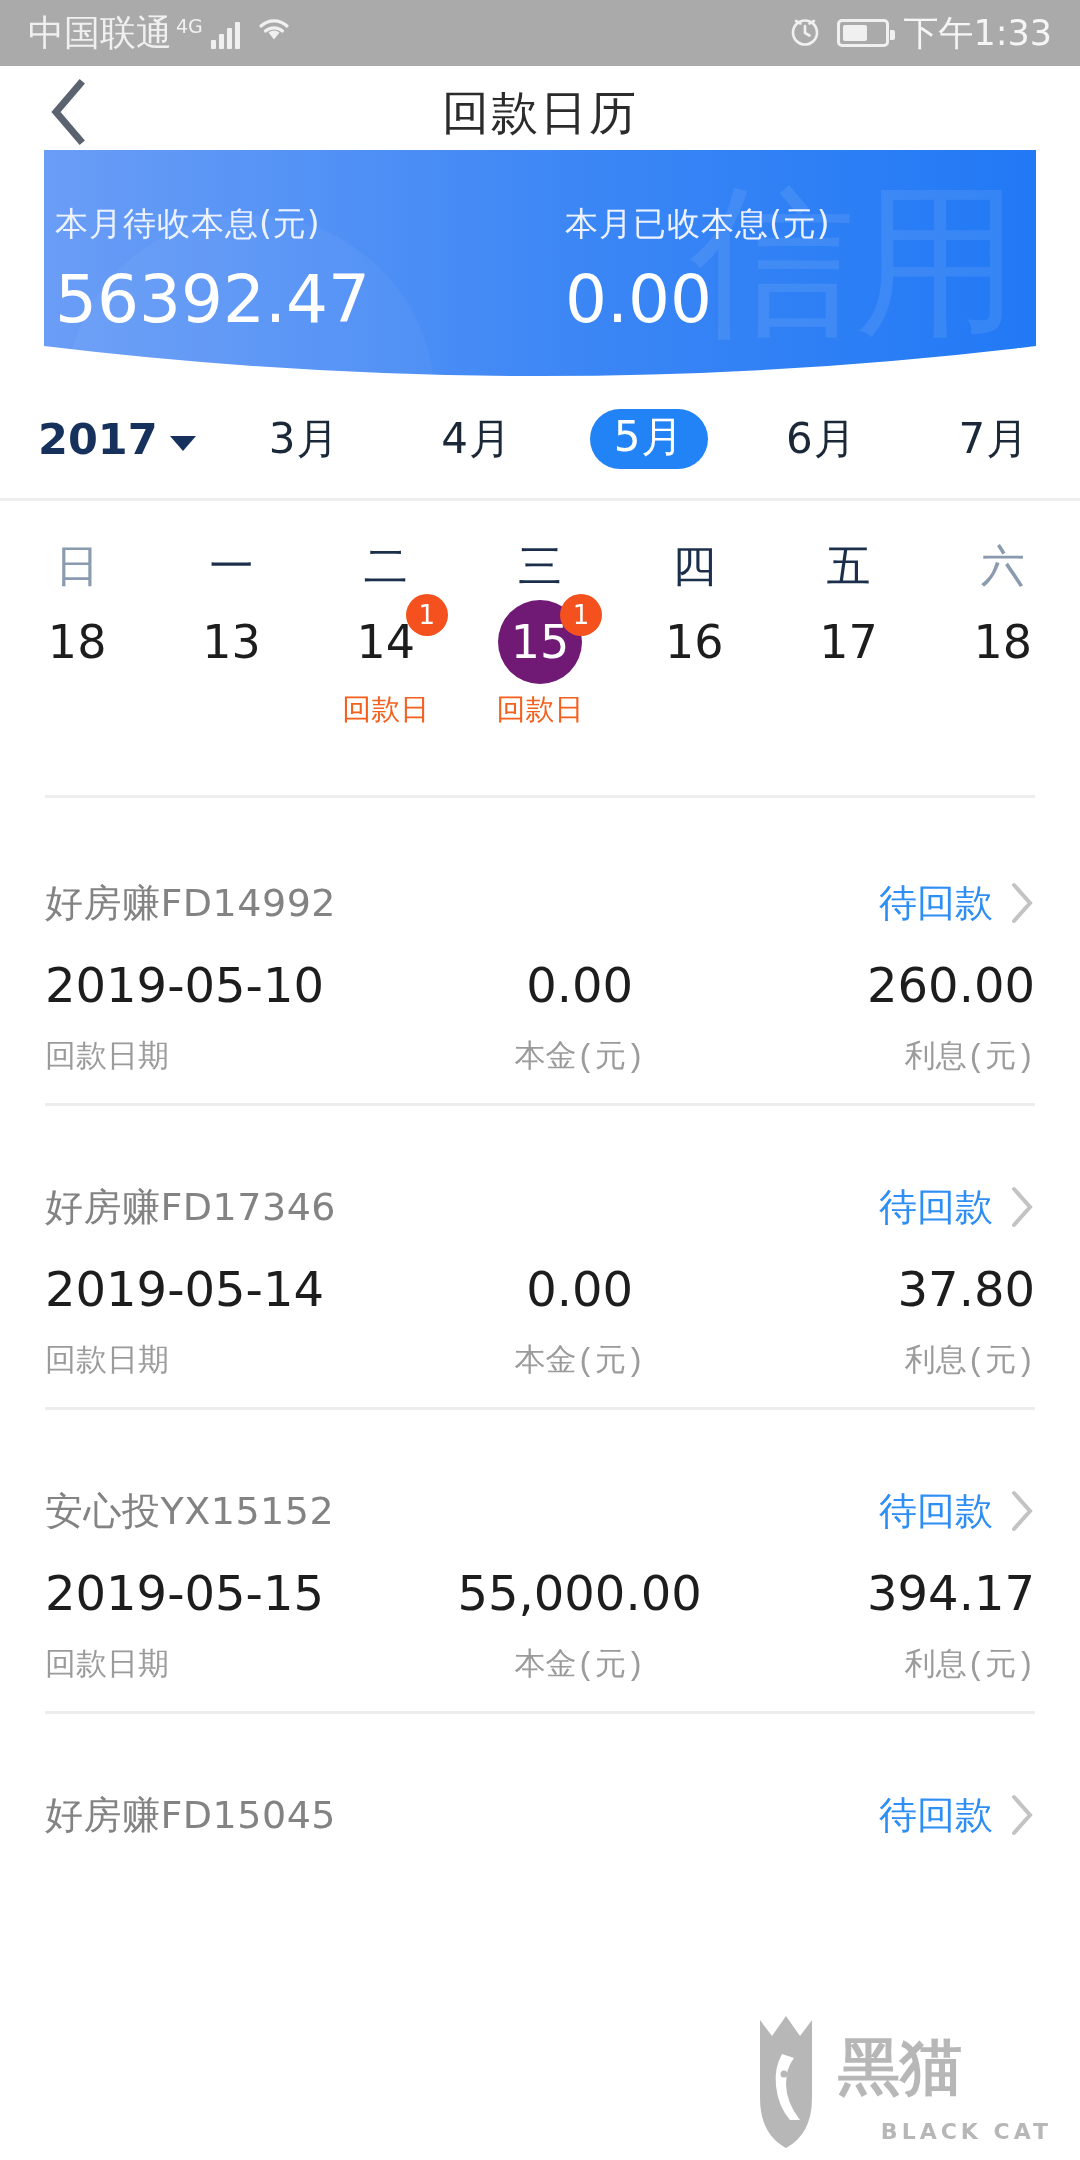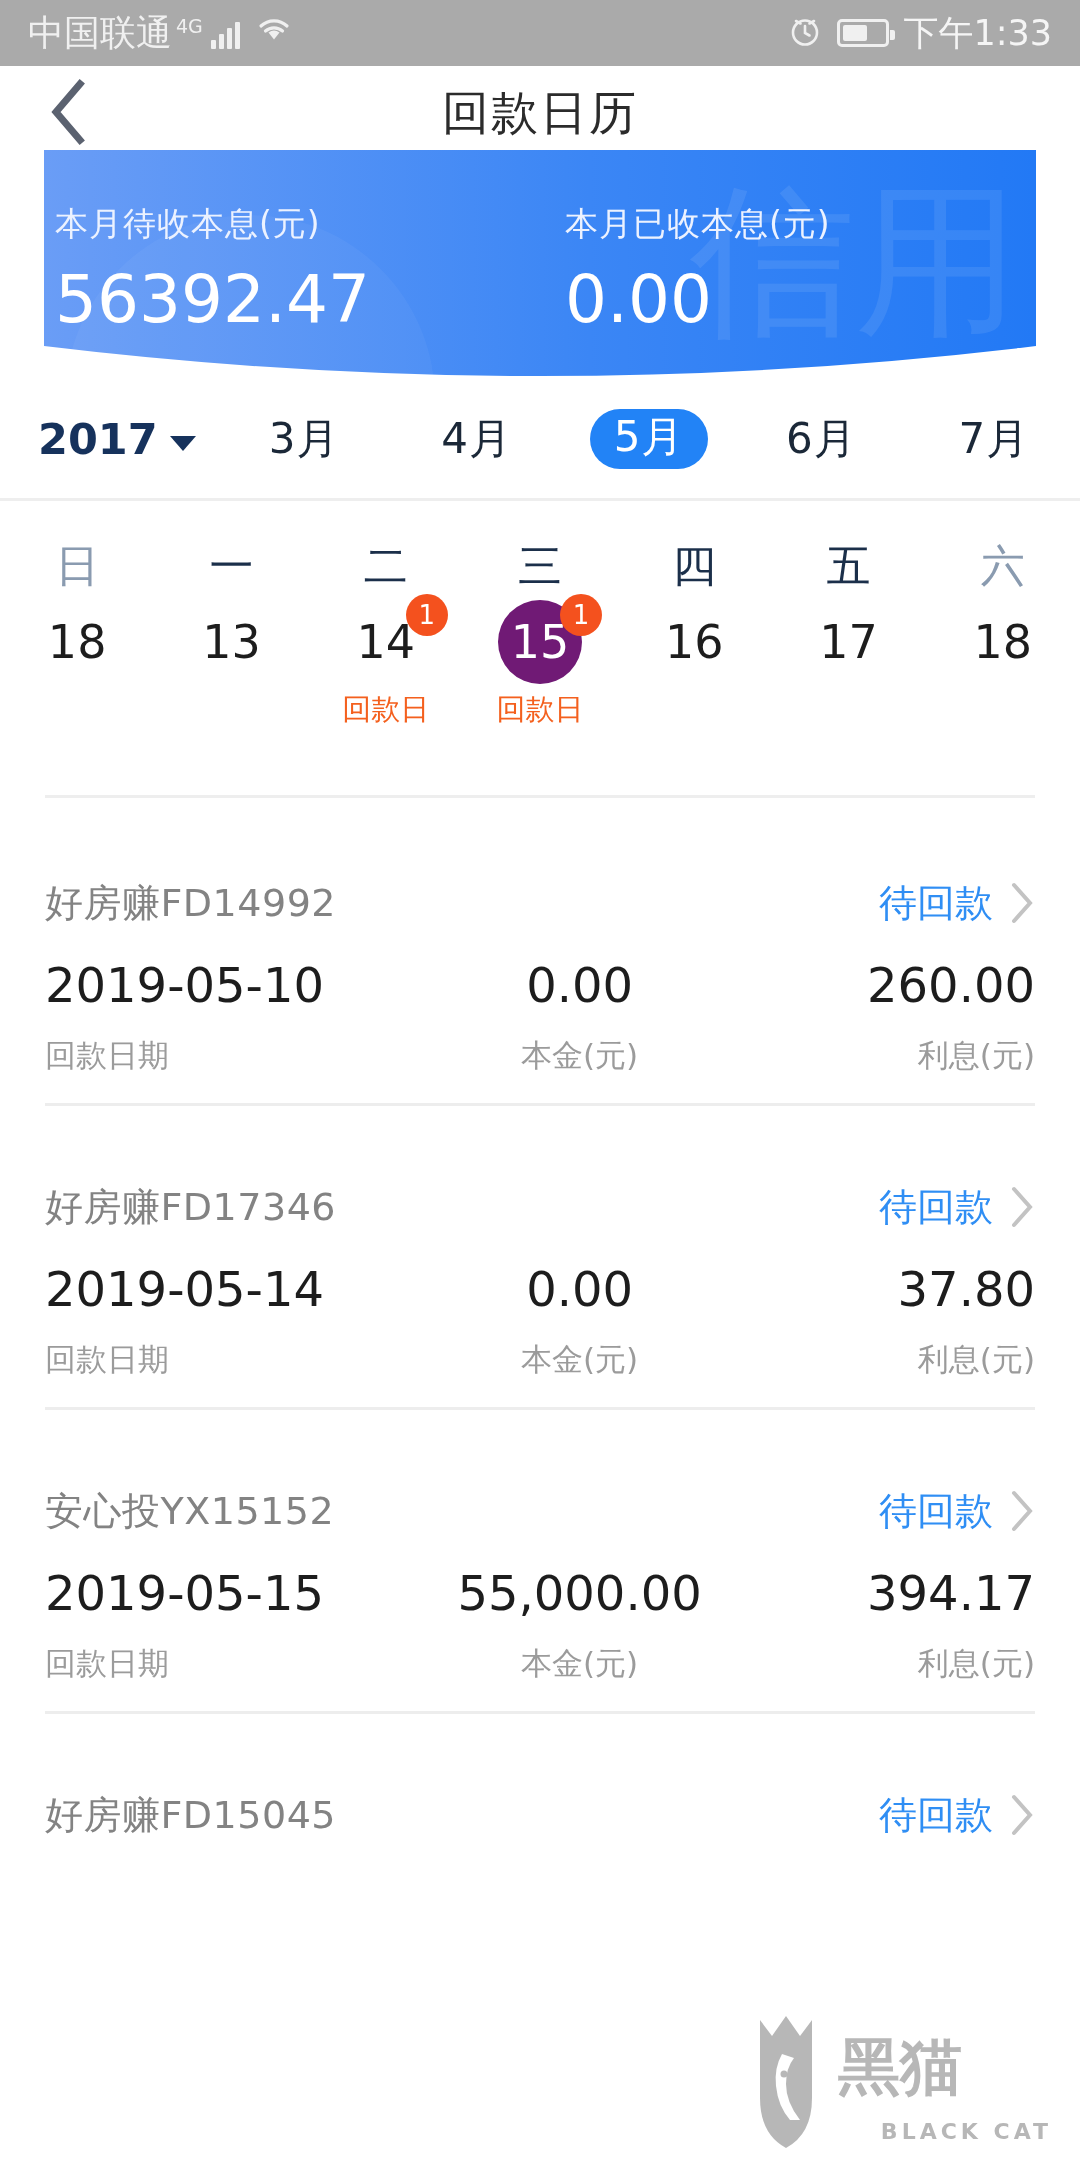--- a/index.html
+++ b/index.html
@@ -114,21 +114,21 @@
 
   
   .list { position: absolute; top: 830px; left: 0; width: 1080px; }
   .list-item { position: relative; padding: 48px 45px 28px; }
   .li-head { display: flex; align-items: center; justify-content: space-between; }
   .li-name { font-size: 38px; color: #838383; letter-spacing: 0.5px; }
   .li-status-wrap { display: flex; align-items: flex-end; gap: 16px; }
   .li-status { font-size: 38px; color: #2f8ef4; }
   .chev { display: block; }
   .li-values { display: flex; margin-top: 28px; }
-  .li-labels { display: flex; margin-top: 22px; }
+  .li-labels { display: flex; margin-top: 22px; font-family: Liberation Mono, monospace; }
   .col-1 { width: 38%; text-align: left; }
   .col-2 { width: 32%; text-align: center; }
   .col-3 { width: 30%; text-align: right; }
   .li-val { font-size: 48px; color: #1d1d1d; }
   .li-lab { font-size: 31px; color: #9b9b9b; }
   .li-divider { height: 3px; background: #ededed; margin: 26px 0 0; }
 
   
   .watermark {
     position: absolute; right: 18px; bottom: 8px; width: 320px; height: 150px;

